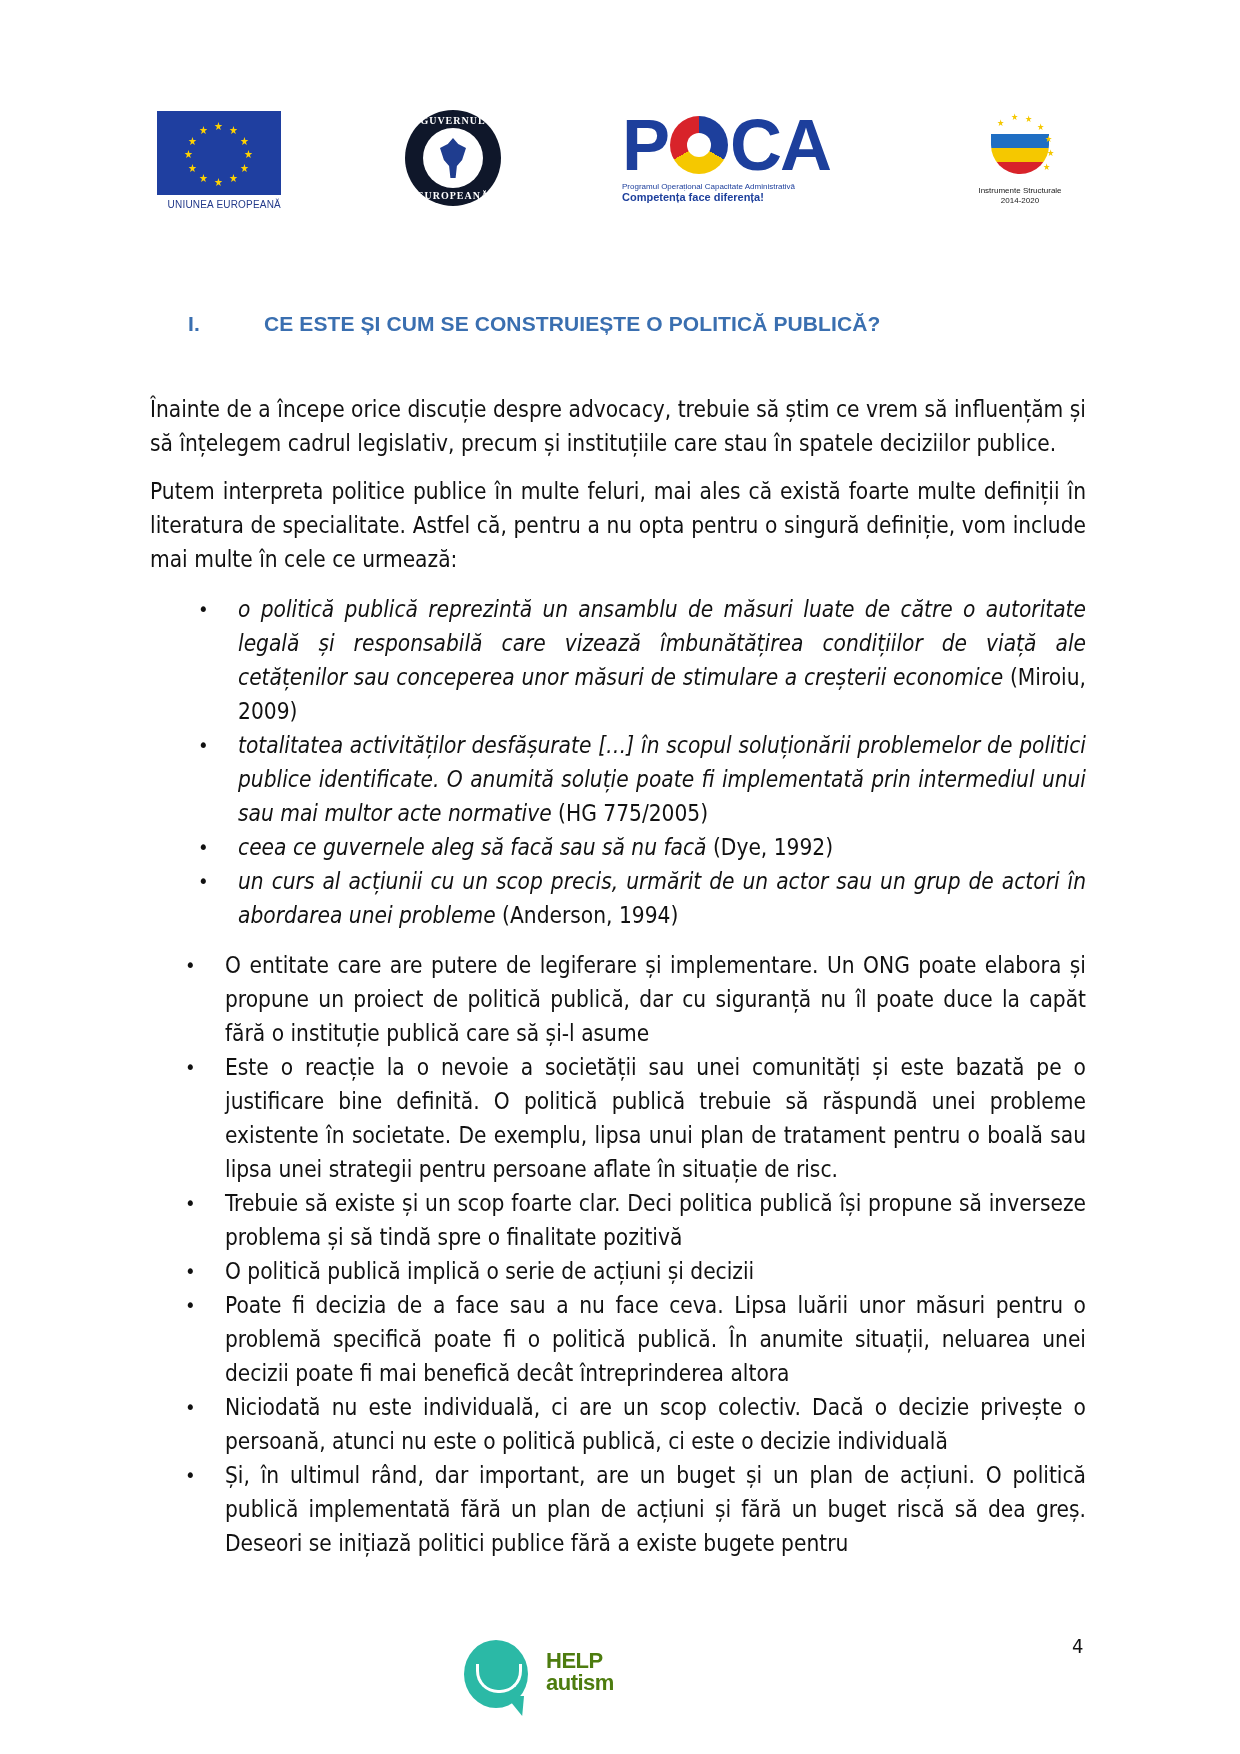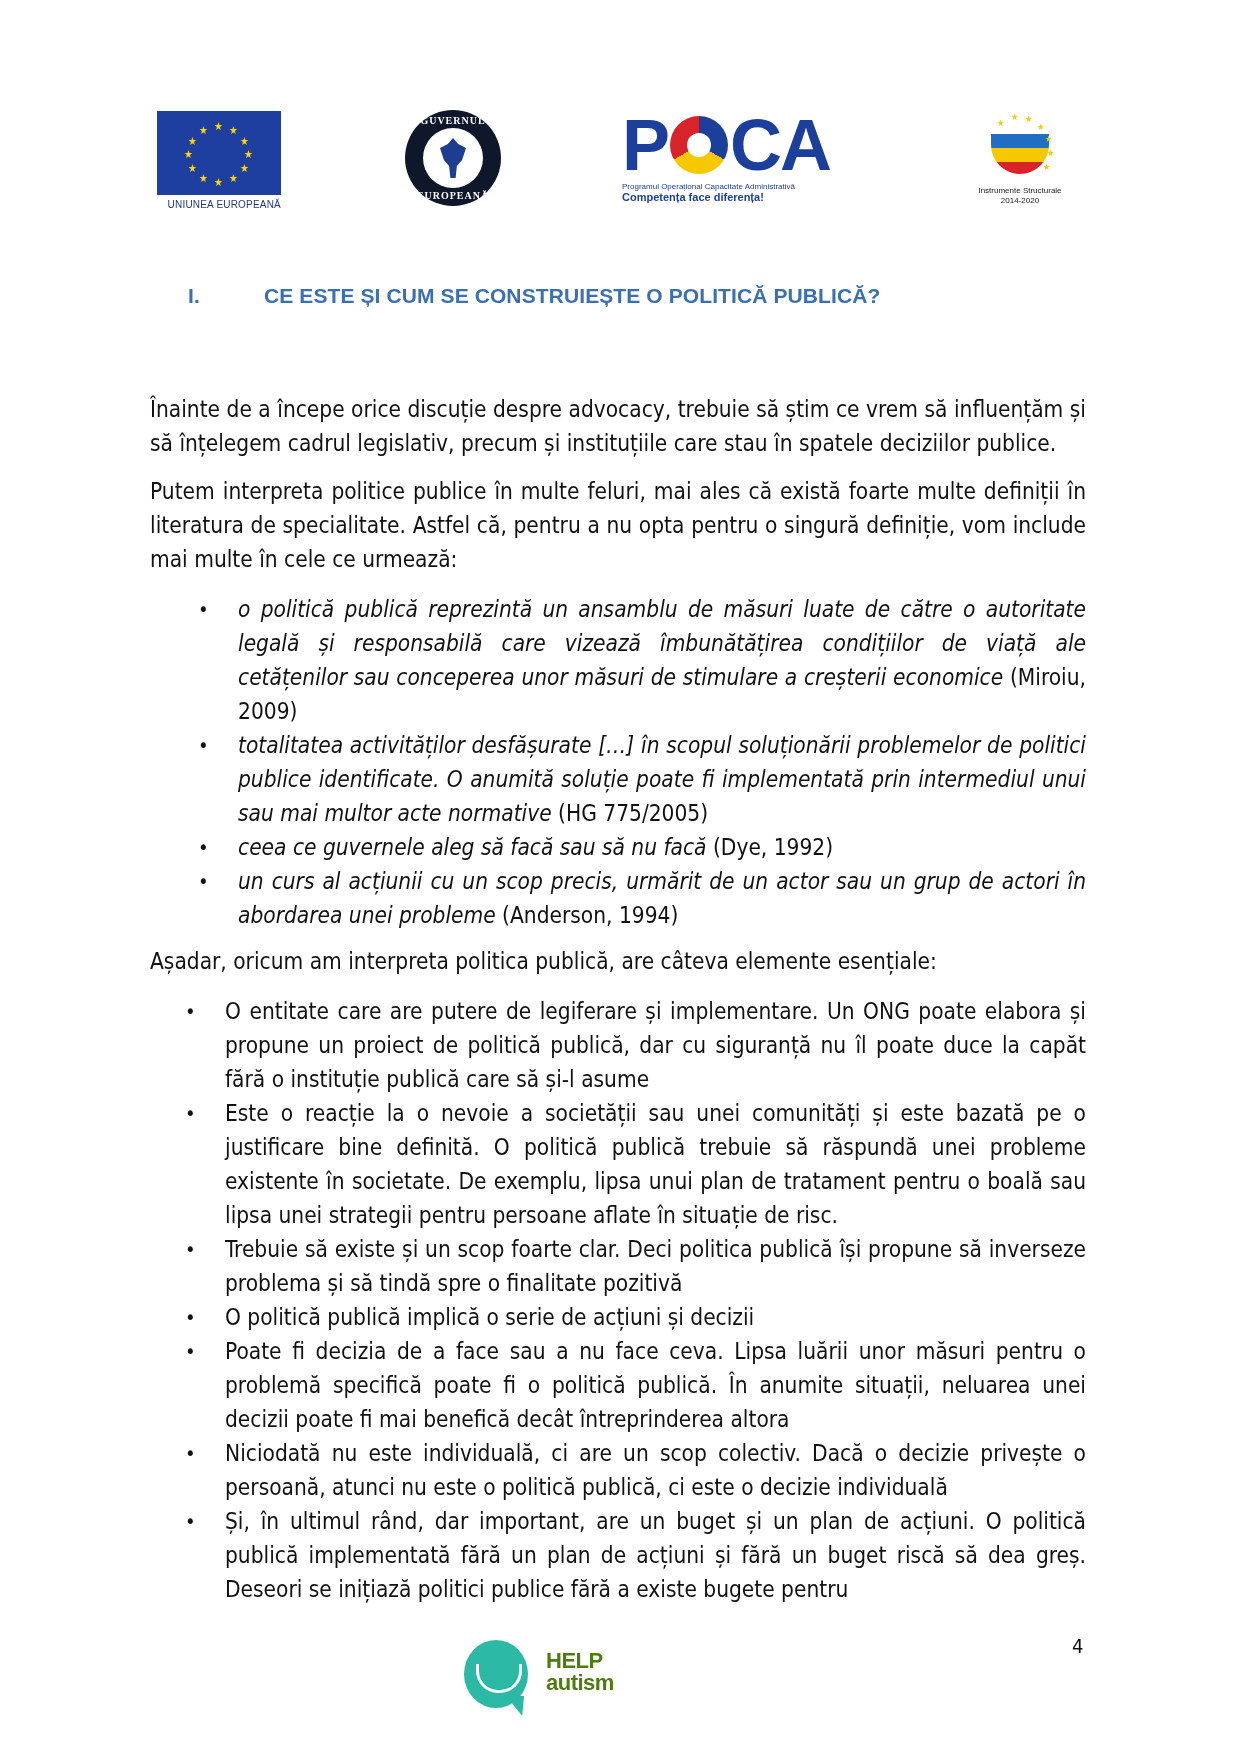--- a/index.html
+++ b/index.html
@@ -30,21 +30,21 @@
   .poca-sub2 { font-family: "Liberation Sans", sans-serif; font-size: 11px; color: #1d3f9c; font-weight: bold; }
 
   .is { left: 965px; top: 4px; width: 110px; text-align: center; }
   .is-mark { width: 70px; height: 70px; margin: 0 auto; position: relative; }
   .is-swoosh { position: absolute; left: 6px; top: 22px; width: 58px; height: 40px; border-radius: 0 0 40px 40px;
                background: linear-gradient(180deg, #1f6ec3 0 35%, #f5c800 35% 70%, #d8232a 70% 100%); }
   .is-star { position: absolute; color: #f5c800; font-size: 9px; }
   .is-label { font-family: "Liberation Sans", sans-serif; font-size: 8px; color: #222; margin-top: 4px; line-height: 10px; }
 
   
-  .heading { position: absolute; top: 284px; left: 188px; font-family: "Liberation Sans", sans-serif; font-weight: bold;
+  .heading { position: absolute; top: 312px; left: 188px; font-family: "Liberation Sans", sans-serif; font-weight: bold;
              font-size: 21px; color: #3a6fb0; letter-spacing: 0.1px; }
   .heading .num { display: inline-block; width: 76px; }
 
   
   .body { position: absolute; left: 150px; width: 936px; top: 392px; font-size: 22.5px; line-height: 34px; }
   .p { margin: 0 0 14px 0; text-align: justify; }
   ul.list { list-style: none; margin: 0 0 12px 0; padding: 0; }
   ul.list li { position: relative; text-align: justify; }
   ul.list li .bullet { position: absolute; left: -40px; top: 0; font-size: 20px; }
   ul.defs { padding-left: 88px; margin-top: 16px; }
@@ -124,21 +124,20 @@
     <p class="p">Înainte de a începe orice discuție despre advocacy, trebuie să știm ce vrem să influențăm și să înțelegem cadrul legislativ, precum și instituțiile care stau în spatele deciziilor publice.</p>
     <p class="p">Putem interpreta politice publice în multe feluri, mai ales că există foarte multe definiții în literatura de specialitate. Astfel că, pentru a nu opta pentru o singură definiție, vom include mai multe în cele ce urmează:</p>
 
     <ul class="list defs">
       <li><span class="bullet">•</span><span class="txt">o politică publică reprezintă un ansamblu de măsuri luate de către o autoritate legală și responsabilă care vizează îmbunătățirea condițiilor de viață ale cetățenilor sau conceperea unor măsuri de stimulare a creșterii economice</span><span> (Miroiu, 2009)</span></li>
       <li><span class="bullet">•</span><span class="txt">totalitatea activităților desfășurate […] în scopul soluționării problemelor de politici publice identificate. O anumită soluție poate fi implementată prin intermediul unui sau mai multor acte normative</span><span> (HG 775/2005)</span></li>
       <li><span class="bullet">•</span><span class="txt">ceea ce guvernele aleg să facă sau să nu facă</span><span> (Dye, 1992)</span></li>
       <li><span class="bullet">•</span><span class="txt">un curs al acțiunii cu un scop precis, urmărit de un actor sau un grup de actori în abordarea unei probleme</span><span> (Anderson, 1994)</span></li>
     </ul>
 
-    <p class="p">Așadar, oricum am interpreta politica publică, are câteva elemente esențiale:</p>
 
     <ul class="list elems">
       <li><span class="bullet">•</span><span>O entitate care are putere de legiferare și implementare. Un ONG poate elabora și propune un proiect de politică publică, dar cu siguranță nu îl poate duce la capăt fără o instituție publică care să și-l asume</span></li>
       <li><span class="bullet">•</span><span>Este o reacție la o nevoie a societății sau unei comunități și este bazată pe o justificare bine definită. O politică publică trebuie să răspundă unei probleme existente în societate. De exemplu, lipsa unui plan de tratament pentru o boală sau lipsa unei strategii pentru persoane aflate în situație de risc.</span></li>
       <li><span class="bullet">•</span><span>Trebuie să existe și un scop foarte clar. Deci politica publică își propune să inverseze problema și să tindă spre o finalitate pozitivă</span></li>
       <li><span class="bullet">•</span><span>O politică publică implică o serie de acțiuni și decizii</span></li>
       <li><span class="bullet">•</span><span>Poate fi decizia de a face sau a nu face ceva. Lipsa luării unor măsuri pentru o problemă specifică poate fi o politică publică. În anumite situații, neluarea unei decizii poate fi mai benefică decât întreprinderea altora</span></li>
       <li><span class="bullet">•</span><span>Niciodată nu este individuală, ci are un scop colectiv. Dacă o decizie privește o persoană, atunci nu este o politică publică, ci este o decizie individuală</span></li>
       <li><span class="bullet">•</span><span>Și, în ultimul rând, dar important, are un buget și un plan de acțiuni. O politică publică implementată fără un plan de acțiuni și fără un buget riscă să dea greș. Deseori se inițiază politici publice fără a existe bugete pentru</span></li>
     </ul>

